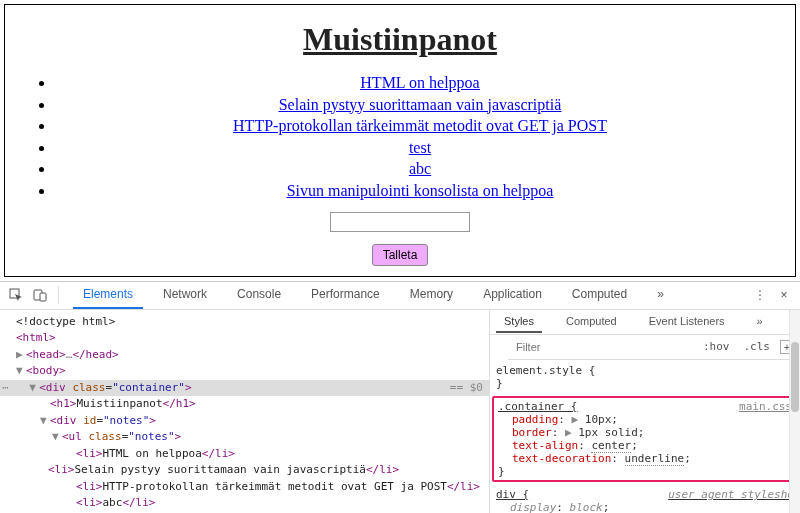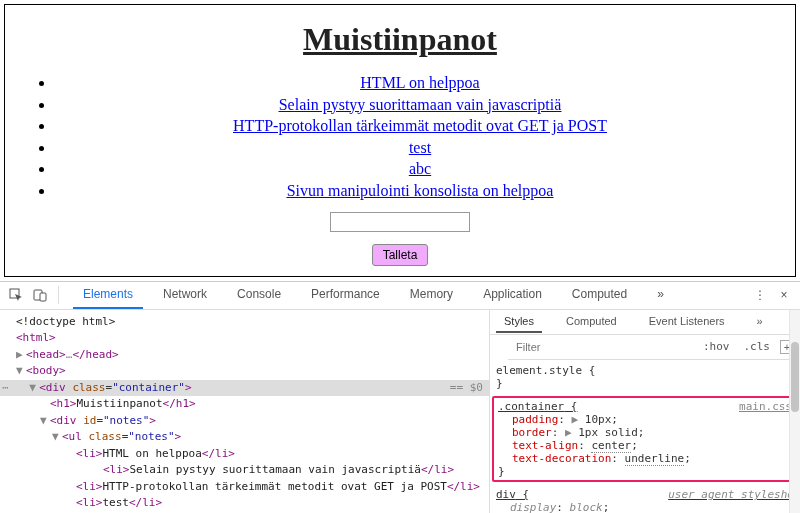--- a/index.html
+++ b/index.html
@@ -264,23 +264,22 @@
       <div class="el-line"><span class="toggle">▶</span><span class="tag">&lt;head&gt;</span><span class="ellipsis">…</span><span class="tag">&lt;/head&gt;</span></div>
       <div class="el-line"><span class="toggle">▼</span><span class="tag">&lt;body&gt;</span></div>
       <div class="el-line selline">
         <span class="seltag"><span class="gutterdots">⋯</span>&nbsp;&nbsp;<span class="toggle">▼</span><span class="tag">&lt;div </span><span class="attrname">class</span>=<span class="attrval">"container"</span><span class="tag">&gt;</span></span>
         <span class="eq"> == $0</span>
       </div>
       <div class="el-line" style="padding-left:50px"><span class="tag">&lt;h1&gt;</span><span class="txt">Muistiinpanot</span><span class="tag">&lt;/h1&gt;</span></div>
       <div class="el-line" style="padding-left:40px"><span class="toggle">▼</span><span class="tag">&lt;div </span><span class="attrname">id</span>=<span class="attrval">"notes"</span><span class="tag">&gt;</span></div>
       <div class="el-line" style="padding-left:52px"><span class="toggle">▼</span><span class="tag">&lt;ul </span><span class="attrname">class</span>=<span class="attrval">"notes"</span><span class="tag">&gt;</span></div>
       <div class="el-line" style="padding-left:76px"><span class="tag">&lt;li&gt;</span><span class="txt">HTML on helppoa</span><span class="tag">&lt;/li&gt;</span></div>
-      <div class="el-line" style="padding-left:103px"><span class="tag">&lt;li&gt;</span><span class="txt">Selain pystyy suorittamaan vain javascriptiä</span><span class="tag">&lt;/li&gt;</span></div>
+      <div class="el-line" style="padding-left:48px"><span class="tag">&lt;li&gt;</span><span class="txt">Selain pystyy suorittamaan vain javascriptiä</span><span class="tag">&lt;/li&gt;</span></div>
       <div class="el-line" style="padding-left:76px"><span class="tag">&lt;li&gt;</span><span class="txt">HTTP-protokollan tärkeimmät metodit ovat GET ja POST</span><span class="tag">&lt;/li&gt;</span></div>
-      <div class="el-line" style="padding-left:76px"><span class="tag">&lt;li&gt;</span><span class="txt">test</span><span class="tag">&lt;/li&gt;</span></div>
       <div class="el-line" style="padding-left:76px"><span class="tag">&lt;li&gt;</span><span class="txt">abc</span><span class="tag">&lt;/li&gt;</span></div>
 
     </div>
 
     <div class="dt-styles">
       <div class="styles-tabs">
         <div class="s-tab active">Styles</div>
         <div class="s-tab">Computed</div>
         <div class="s-tab">Event Listeners</div>
         <div class="s-tab">»</div>

